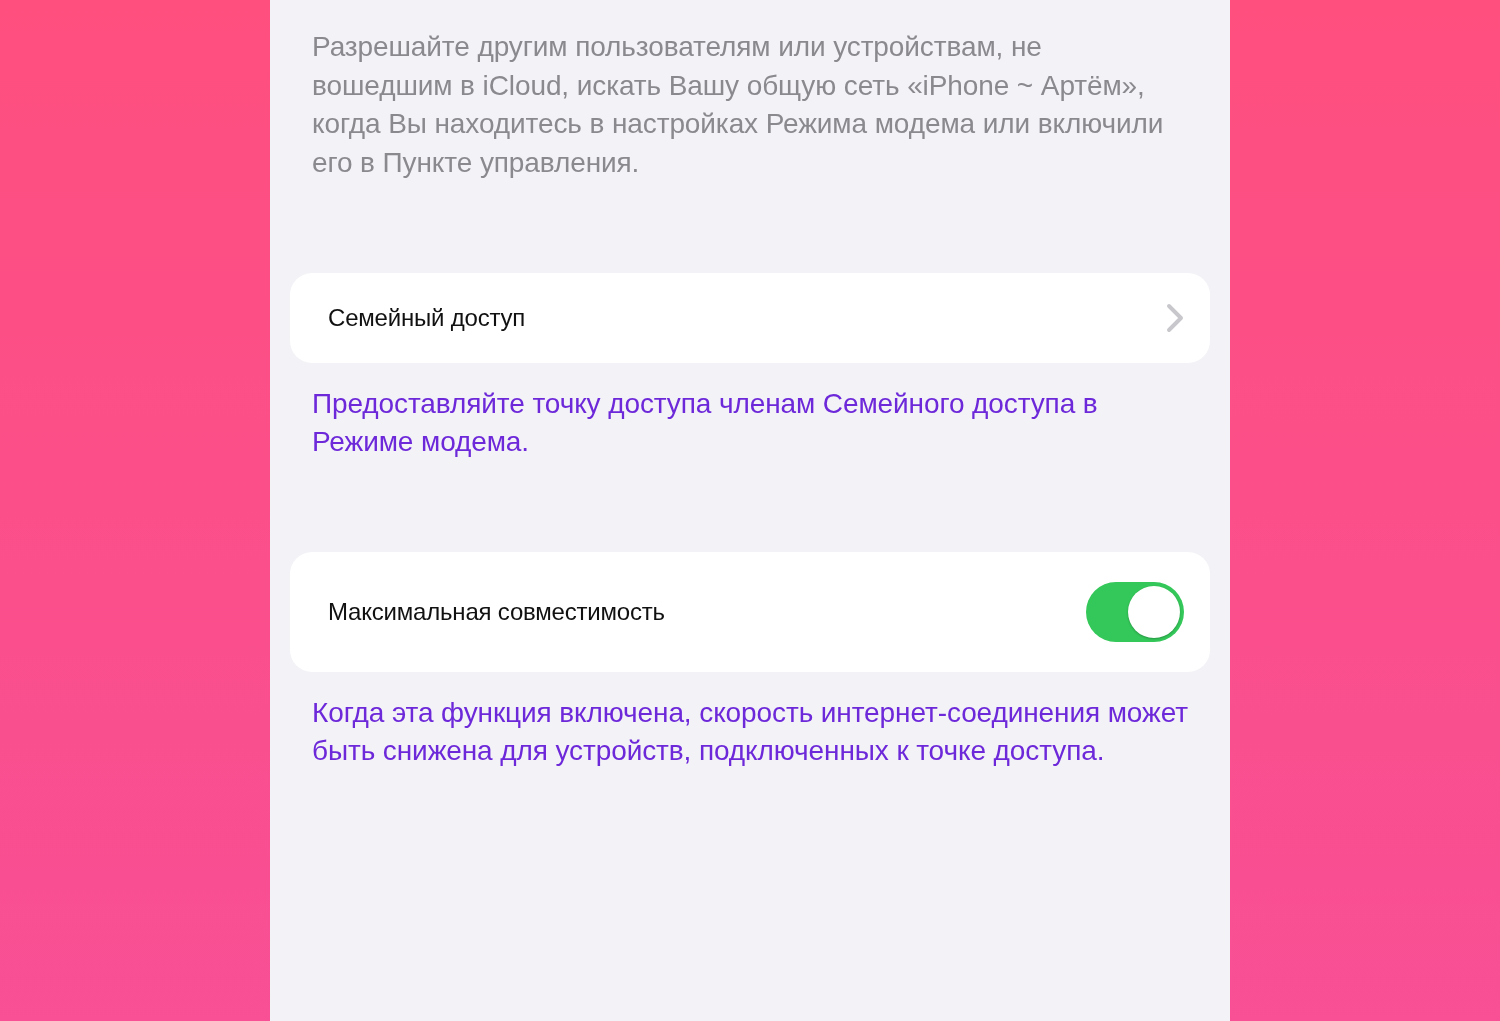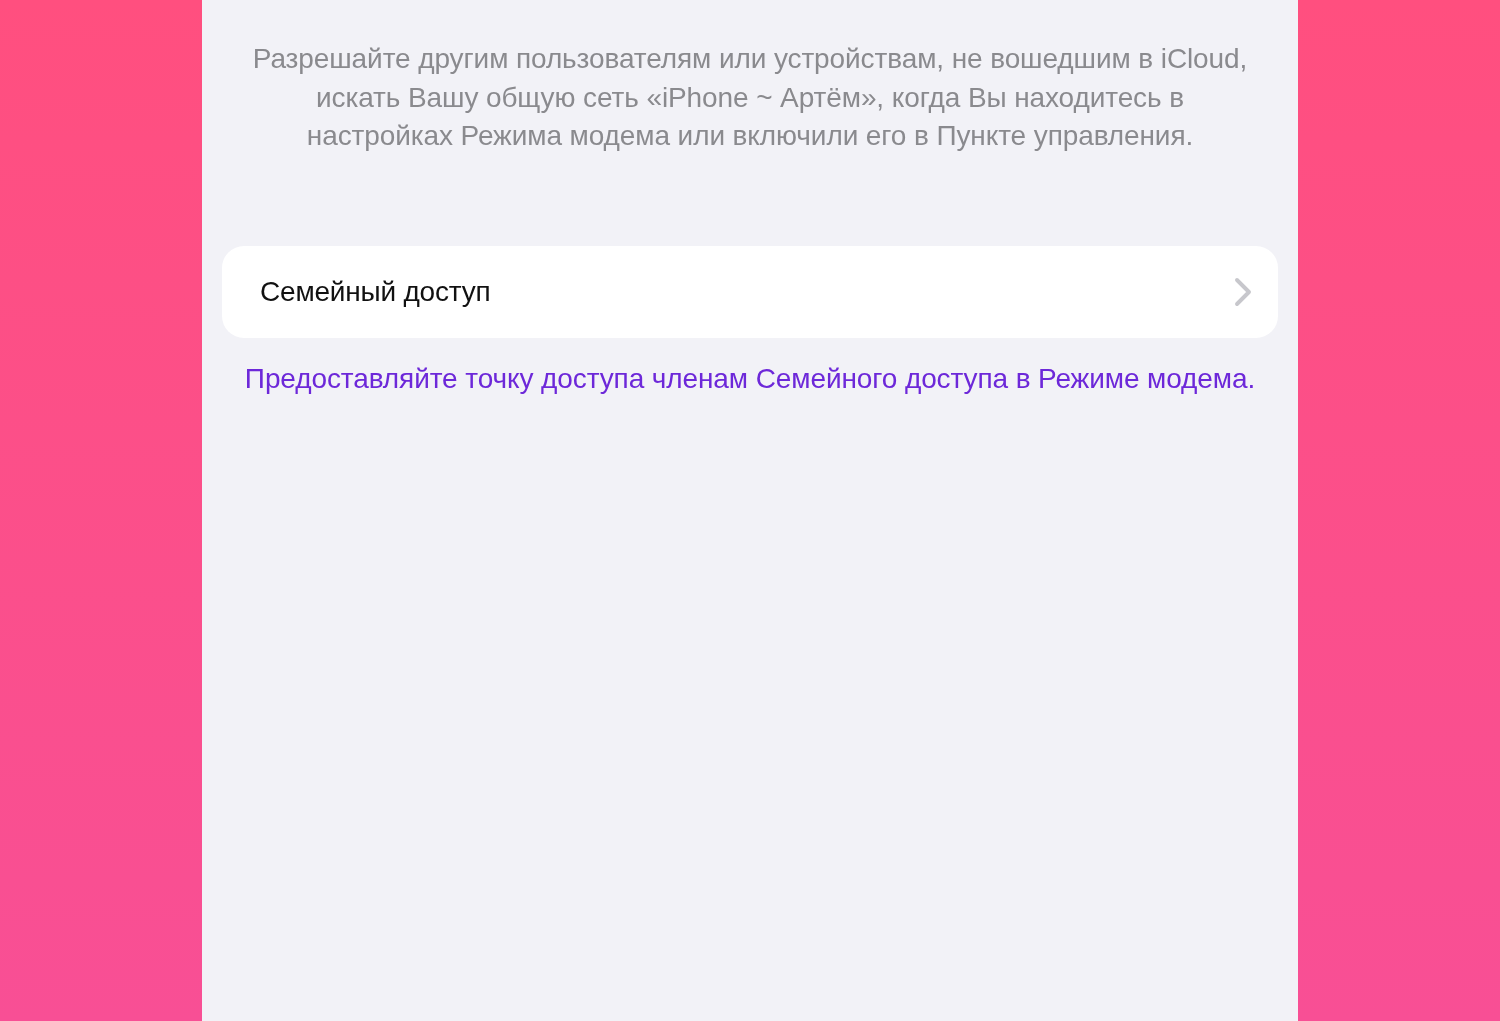--- a/index.html
+++ b/index.html
@@ -7,25 +7,24 @@
   body {
     font-family: -apple-system, "Helvetica Neue", Arial, sans-serif;
     background: linear-gradient(180deg, #ff4f7f 0%, #f84f95 100%);
     display: flex;
     justify-content: center;
     align-items: flex-start;
     min-height: 1021px;
     width: 1500px;
   }
   .phone-panel {
-    width: 1096px;
+    width: 960px;
     background: #f2f2f7;
     min-height: 1021px;
-    padding: 12px 0 40px 0;
-    text-align: center;
+    padding: 0 0 40px 0;
   }
   .footer-text {
     color: #8a8a8e;
     font-size: 28px;
     line-height: 1.38;
     padding: 28px 42px 0 42px;
     letter-spacing: -0.1px;
   }
   .group { margin-top: 90px; }
   .group + .group { margin-top: 90px; }
@@ -33,21 +32,21 @@
     background: #ffffff;
     border-radius: 22px;
     margin: 0 20px;
     padding: 30px 26px 30px 38px;
     display: flex;
     align-items: center;
     justify-content: space-between;
   }
   .cell-label {
     color: #111;
-    font-size: 28px;
+    font-size: 24px;
     letter-spacing: -0.2px;
   }
   .chevron {
     color: #c7c7cc;
     display: inline-flex;
     align-items: center;
   }
   .chevron svg { width: 18px; height: 30px; }
   .switch {
     position: relative;
@@ -87,14 +86,23 @@
       <span class="cell-label">Семейный доступ</span>
       <span class="chevron">
         <svg viewBox="0 0 12 20" fill="none" stroke="currentColor" stroke-width="2.6" stroke-linecap="round" stroke-linejoin="round">
           <polyline points="2,2 10,10 2,18"></polyline>
         </svg>
       </span>
     </div>
     <div class="section-footer">Предоставляйте точку доступа членам Семейного доступа в Режиме модема.</div>
   </div>
 
+  <div class="group">
+    <div class="cell">
+      <span class="cell-label">Максимальная совместимость</span>
+      <span class="switch">
+        <span class="knob"></span>
+      </span>
+    </div>
+    <div class="section-footer">Когда эта функция включена, скорость интернет-соединения может быть снижена для устройств, подключенных к точке доступа.</div>
+  </div>
 
 </div>
 
 </body></html>

